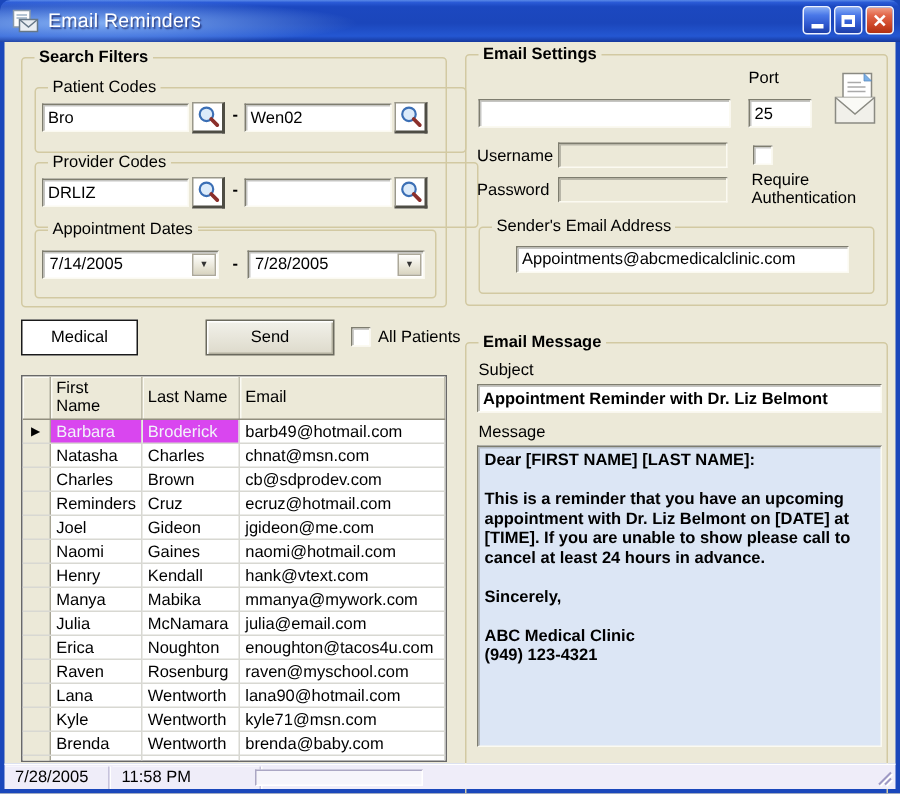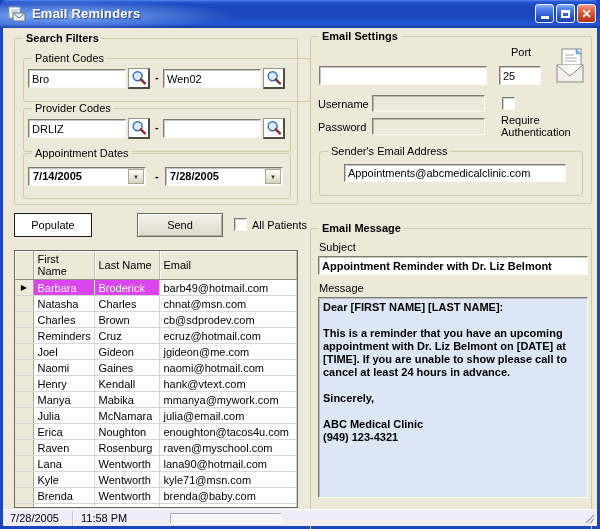--- a/index.html
+++ b/index.html
@@ -9,21 +9,21 @@
   .window { position:relative; width:600px; height:529px; background:#1a47bb; overflow:hidden; }
 
   
   .titlebar { position:absolute; left:0; top:0; width:600px; height:28px;
     background:linear-gradient(180deg,#5a8ae8 0%,#2a5ad6 6%,#1c48c0 16%,#1b46bb 55%,#2457d2 86%,#15379c 100%);
     border-radius:7px 7px 0 0; }
   .titlebar::before { content:""; position:absolute; left:0; top:0; width:240px; height:28px;
     background:radial-gradient(ellipse at 25% 55%, rgba(150,195,255,.85), rgba(150,195,255,0) 70%);
     border-radius:7px 0 0 0; pointer-events:none; }
   .title-icon { position:absolute; left:8px; top:6px; width:18px; height:16px; }
-  .title-text { position:absolute; left:32px; top:6px; font-size:13px; font-weight:bold; color:#fff;
+  .title-text { position:absolute; left:32px; top:6px; font-size:13px; font-weight:normal; color:#fff;
     text-shadow:1px 1px 1px rgba(0,0,60,.6); letter-spacing:.2px; }
   .win-btn { position:absolute; top:4px; width:19px; height:19px; border:1px solid #eef3ff; border-radius:3px;
     display:flex; align-items:center; justify-content:center; color:#fff; }
   .btn-min { right:46px; background:linear-gradient(180deg,#88aef5 0%,#4a78e8 30%,#2c55cc 70%,#1e3fa8 100%); }
   .btn-max { right:25px; background:linear-gradient(180deg,#88aef5 0%,#4a78e8 30%,#2c55cc 70%,#1e3fa8 100%); }
   .btn-close { right:4px;  background:linear-gradient(180deg,#f0a088 0%,#e2674a 30%,#cc4526 70%,#b03012 100%);
     font-weight:bold; font-size:12px; line-height:1; }
   .glyph-min { width:8px; height:3px; background:#fff; align-self:flex-end; margin:0 0 3px 0; }
   .glyph-max { width:9px; height:8px; border:2px solid #fff; border-top-width:3px; }
 
@@ -46,21 +46,21 @@
 
   
   .tb { position:absolute; height:19px; background:#fff; border:1px solid;
     border-color:#7e7d6f #fbfaf1 #fbfaf1 #7e7d6f; box-shadow:inset 1px 1px 0 rgba(90,90,80,.35);
     font-family:"Liberation Sans", sans-serif; font-size:11px; padding:0 3px; color:#000; }
   .tb.disabled { background:#ECE9D8; }
   .tb.bold { font-weight:bold; }
 
   .combo { position:absolute; height:19px; background:#fff; border:1px solid;
     border-color:#7e7d6f #fbfaf1 #fbfaf1 #7e7d6f; box-shadow:inset 1px 1px 0 rgba(90,90,80,.35); }
-  .combo .val { position:absolute; left:4px; top:2px;font-weight:bold; }
+  .combo .val { position:absolute; left:4px; top:2px; }
   .combo .drop { position:absolute; right:1px; top:1px; bottom:1px; width:16px;
     background:linear-gradient(180deg,#fefefc,#e9e6d8 60%,#d8d4c0);
     border:1px solid #aca899; display:flex; align-items:center; justify-content:center; font-size:6px; color:#333; }
 
   .search-btn { position:absolute; width:22px; height:21px; background:#fff; border:1px solid #9a988a;
     border-right:2px solid #4e4d44; border-bottom:2px solid #4e4d44; display:flex; align-items:center; justify-content:center; }
 
   .dash { position:absolute; font-weight:bold; }
 
   .checkbox { position:absolute; width:13px; height:13px; background:#fff; border:1px solid;
@@ -135,21 +135,21 @@
         <span class="dash" style="left:131px; top:12px;">-</span>
         <input class="tb" style="left: 139px; top: 10px; width: 98px;" value="Wen02">
         <div class="search-btn" style="left:239px; top:9px;">
           <svg width="18" height="18" viewBox="0 0 20 20">
             <circle cx="8.5" cy="8" r="5" fill="#dcebfa" stroke="#3b6fb5" stroke-width="1.6"></circle>
             <line x1="12" y1="11.5" x2="16.5" y2="16" stroke="#8b2f2b" stroke-width="2.8" stroke-linecap="round"></line>
           </svg>
         </div>
       </div>
 
-      <div class="gb" style="left:8px; top:69px; width:268px; height:44px;">
+      <div class="gb" style="left:8px; top:69px; width:296px; height:44px;">
         <span class="gb-label">Provider Codes</span>
         <input class="tb" style="left: 4px; top: 10px; width: 98px;" value="DRLIZ">
         <div class="search-btn" style="left:104px; top:9px;">
           <svg width="18" height="18" viewBox="0 0 20 20">
             <circle cx="8.5" cy="8" r="5" fill="#dcebfa" stroke="#3b6fb5" stroke-width="1.6"></circle>
             <line x1="12" y1="11.5" x2="16.5" y2="16" stroke="#8b2f2b" stroke-width="2.8" stroke-linecap="round"></line>
           </svg>
         </div>
         <span class="dash" style="left:131px; top:12px;">-</span>
         <input class="tb" style="left: 139px; top: 10px; width: 98px;" value="">
@@ -168,21 +168,21 @@
           <span class="drop">▼</span>
         </div>
         <span class="dash" style="left:131px; top:16px;">-</span>
         <div class="combo" style="left:141px; top:13px; width:118px;">
           <span class="val">7/28/2005</span>
           <span class="drop">▼</span>
         </div>
       </div>
     </div>
 
-    <button class="btn-populate">Populate</button>
+    <button class="btn-populate">Medical</button>
     <button class="btn-send">Send</button>
     <div class="checkbox" style="left:231px; top:190px;"></div>
     <span class="lbl" style="left:249px; top:191px;">All Patients</span>
 
     <div class="grid">
       <table>
         <colgroup>
             <col style="width:18px">
             <col style="width:61px">
             <col style="width:65px">
@@ -290,21 +290,21 @@
           </tbody>
       </table>
     </div>
 
     <div class="gb" style="left:307px; top:8px; width:282px; height:168px;">
       <span class="gb-label bold">Email Settings</span>
 
       <span class="lbl" style="left:12px; top:28px;text-align:center;">SMTP Server</span>
       <input class="tb" style="left: 8px; top: 29px; width: 168px;" value="">
 
-      <span class="lbl" style="left:200px; top:9px;">Port</span>
+      <span class="lbl" style="left:188px; top:9px;">Port</span>
       <input class="tb" style="left: 188px; top: 29px; width: 42px;" value="25">
 
       <svg class="icon-abs" style="left:243px; top:10px;" width="34" height="38" viewBox="0 0 34 38">
         <rect x="8" y="2" width="19" height="23" fill="#fff" stroke="#8a8a82"></rect>
         <path d="M22 2 L27 7 L22 7 Z" fill="#7ab0e8" stroke="#5a88bb" stroke-width="0.5"></path>
         <line x1="11" y1="8" x2="20" y2="8" stroke="#aaa"></line>
         <line x1="11" y1="11" x2="23" y2="11" stroke="#aaa"></line>
         <line x1="11" y1="14" x2="23" y2="14" stroke="#aaa"></line>
         <rect x="3" y="18" width="26" height="17" fill="#f1f0ea" stroke="#8a8a82"></rect>
         <path d="M3 18 L16 29 L29 18" fill="#fafaf6" stroke="#8a8a82"></path>

